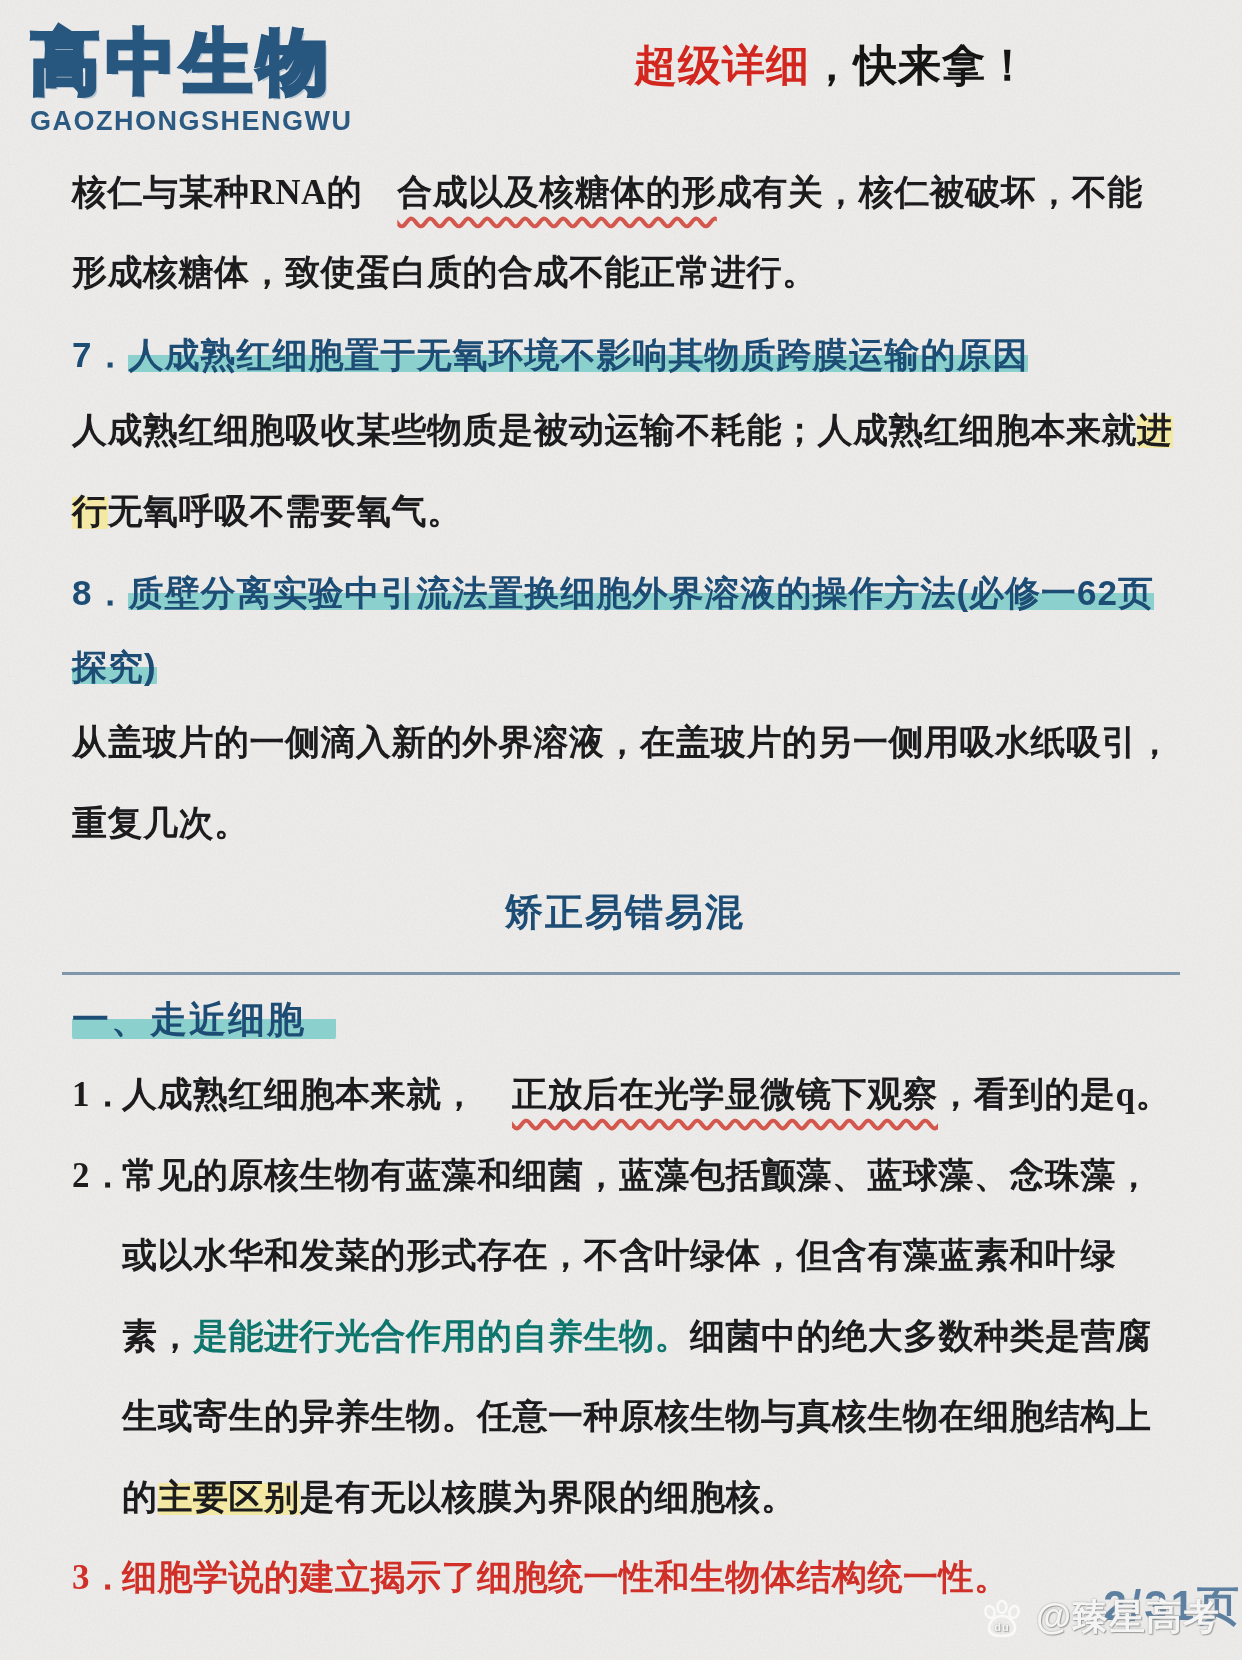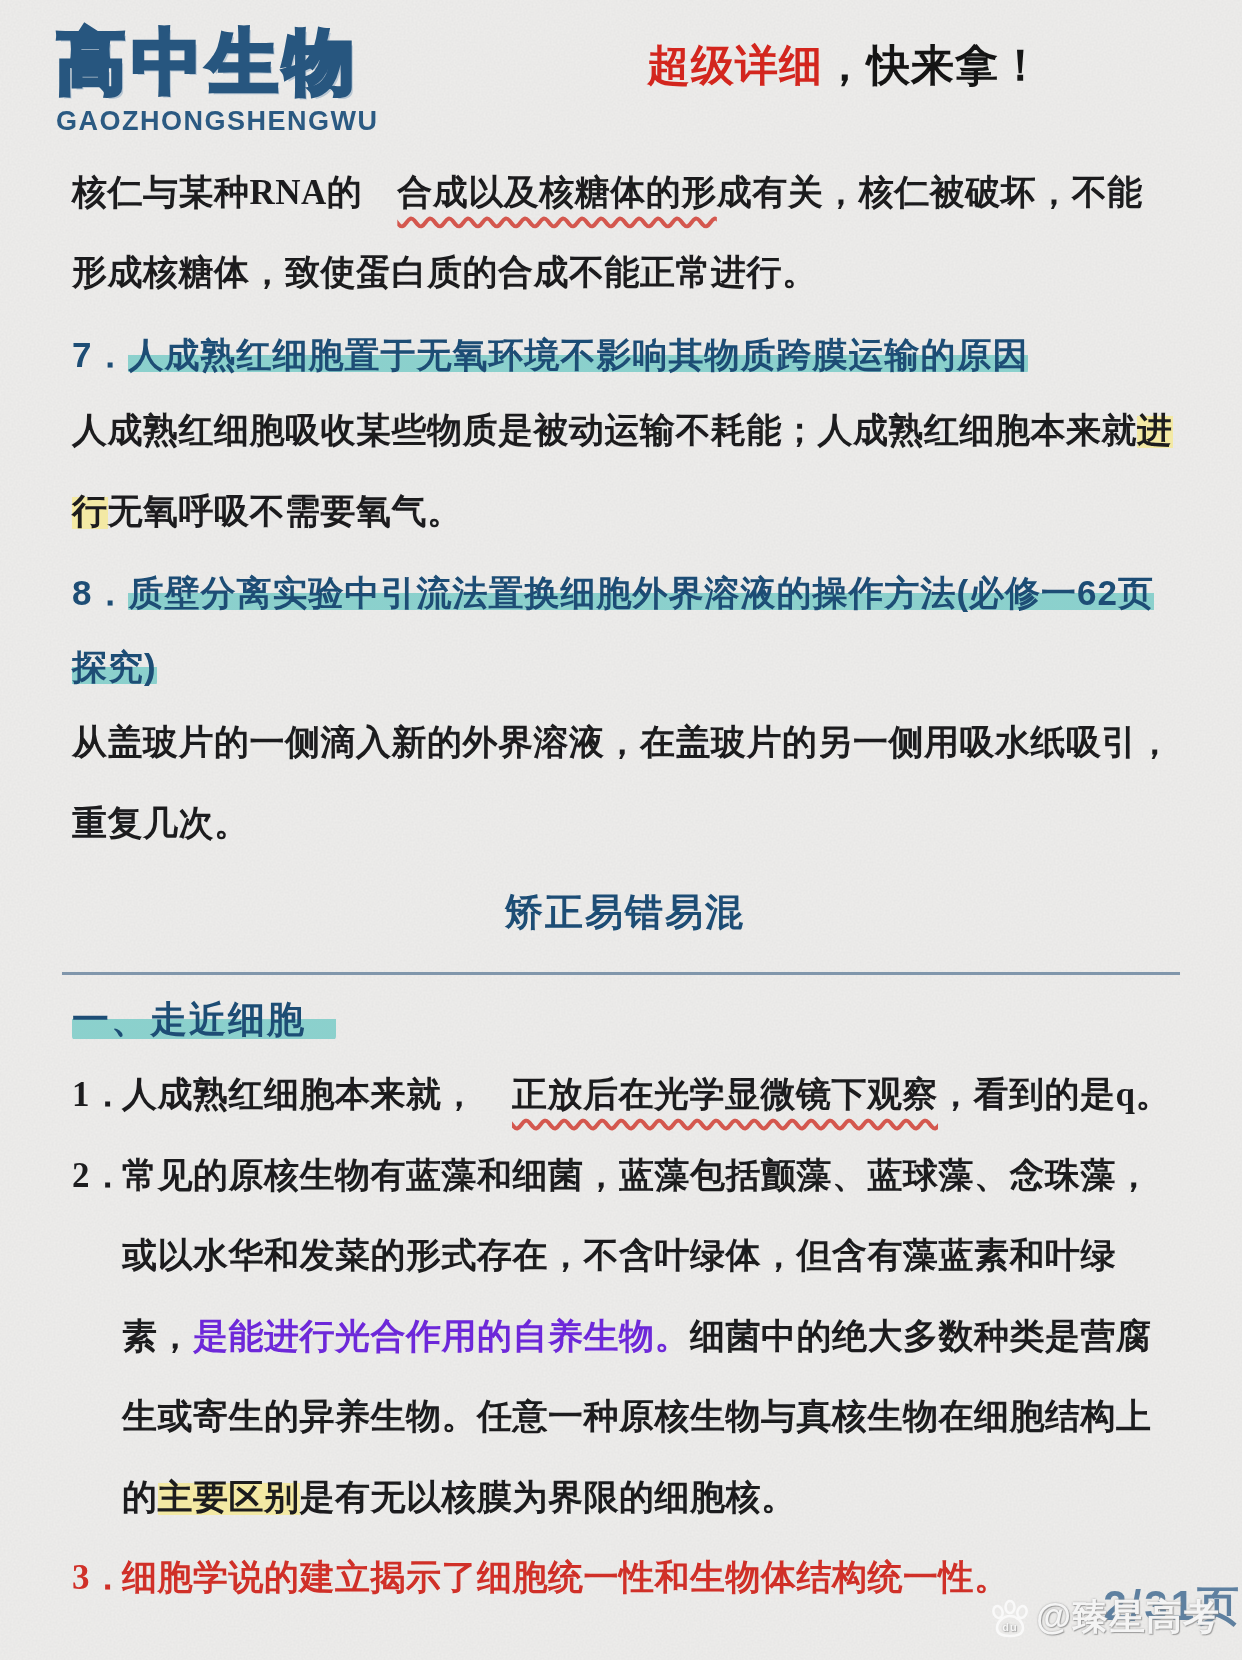--- a/index.html
+++ b/index.html
@@ -9,21 +9,21 @@
     margin:0 auto;
     background:#efeeec;
     overflow:hidden;
     font-family:"Liberation Serif","DejaVu Serif",serif;
     color:#1c1c1e;
   }
   .texture{position:absolute;inset:0;pointer-events:none;z-index:0;}
   .inner{position:relative;z-index:1;width:100%;height:100%;}
 
   
-  .header{display:flex;align-items:flex-start;padding:26px 28px 0 30px;margin-left:26px;}
+  .header{display:flex;align-items:flex-start;padding:26px 28px 0 30px;}
   .logo-block{width:420px;flex:0 0 auto;}
   .logo-title{
     font-family:"Liberation Sans","DejaVu Sans",sans-serif;
     font-weight:bold;font-size:70px;line-height:1.05;
     color:#eef4f8;
     -webkit-text-stroke:4px #27567f;
     text-shadow:3px 3px 0 #b9c6d2;
     letter-spacing:6px;
   }
   .logo-subtitle{
@@ -44,21 +44,21 @@
   .body-par{font-weight:bold;color:#1c1c1e;}
   .wavy{
     text-decoration-line:underline;
     text-decoration-style:wavy;
     text-decoration-color:#d4574e;
     text-decoration-thickness:4px;
     text-underline-offset:13px;
     margin-left:35px;
   }
   .hl-yellow{background:linear-gradient(to bottom,transparent 12%,#f3e9a4 12%,#f3e9a4 96%,transparent 96%);}
-  .red-inline{color:#6d28d9;}
+  .red-inline{color:#0f766e;}
   .heading{
     font-family:"Liberation Sans","DejaVu Sans",sans-serif;
     font-weight:bold;color:#1d4d75;font-size:35px;line-height:2.1;letter-spacing:1px;
     margin-top:4px;
   }
   .heading .hl-teal{
     background:linear-gradient(to bottom,transparent 50%,rgba(134,207,203,0.95) 50%,rgba(134,207,203,0.95) 96%,transparent 96%);
     border-radius:4px;
   }
   .center-heading{
@@ -80,21 +80,21 @@
   .item-red{color:#d03028;}
 
   
   .page-indicator{
     position:absolute;left:0;right:0;bottom:26px;text-align:right;
     font-family:"Liberation Sans","DejaVu Sans",sans-serif;
     font-weight:bold;font-size:42px;color:#5e80a0;letter-spacing:3px;z-index:2;
   }
   .watermark{
     position:absolute;right:22px;bottom:18px;z-index:2;
-    display:flex;align-items:center;gap:4px;
+    display:flex;align-items:center;gap:12px;
     font-family:"Liberation Sans","DejaVu Sans",sans-serif;
     font-weight:bold;font-size:36px;
     color:rgba(252,252,252,0.92);
     text-shadow:0 0 2px rgba(150,150,150,0.9),1px 1px 1px rgba(130,130,130,0.7);
     letter-spacing:1px;
   }
   .paw-icon{width:44px;height:40px;opacity:0.9;}
 </style>
 </head>
 <body>

